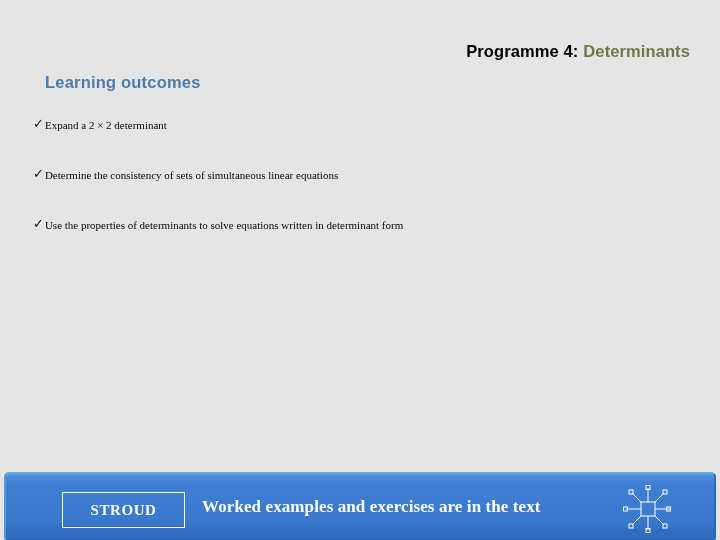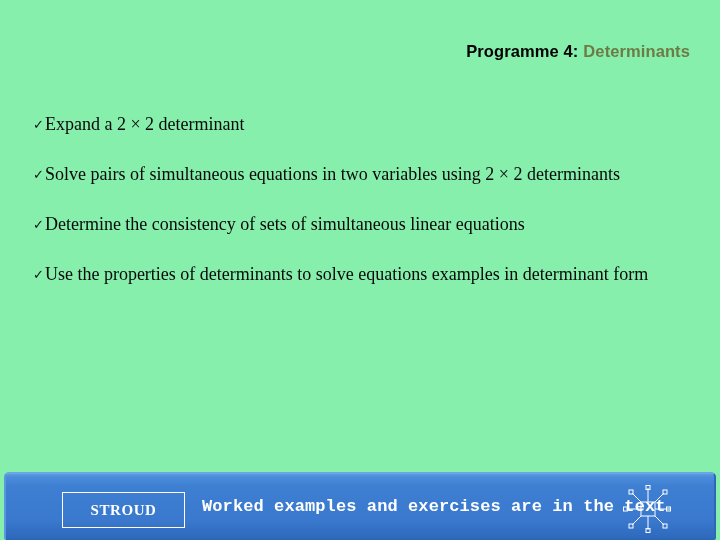--- a/index.html
+++ b/index.html
@@ -13,21 +13,21 @@
     font-family: "Liberation Serif", "DejaVu Serif", serif;
     overflow: hidden;
     position: relative;
   }
 
   .slide {
     position: absolute;
     inset: 0;
     width: 720px;
     height: 540px;
-    background: #86efac;
+    background: #e5e5e5;
   }
 
   
   .title-row {
     position: absolute;
     left: 0;
     top: 42px;
     width: 690px;
     text-align: right;
     font-family: "Liberation Sans", "DejaVu Sans", sans-serif;
@@ -77,21 +77,21 @@
     font-family: "DejaVu Sans", sans-serif;
     font-size: 13px;
     font-weight: normal;
     color: #111111;
     vertical-align: 1px;
     margin-right: 1px;
   }
   .outcome-text {
     display: inline;
     font-family: "Liberation Serif", "DejaVu Serif", serif;
-    font-size: 18px;
+    font-size: 11px;
     color: #080808;
     text-align: center;
   }
 
   
   .footer-bar {
     position: absolute;
     left: 4px;
     top: 472px;
     width: 712px;
@@ -129,21 +129,21 @@
     font-size: 15px;
     color: #ffffff;
     letter-spacing: 0.6px;
     white-space: nowrap;
   }
 
   .footer-msg {
     position: absolute;
     left: 196px;
     top: 23px;
-    font-family: Liberation Mono, monospace;
+    font-family: Liberation Serif, serif;
     font-weight: bold;
     font-size: 17px;
     color: #ffffff;
     letter-spacing: 0.1px;
     white-space: nowrap;
   }
 
   .starburst {
     position: absolute;
     left: 614px;
@@ -154,39 +154,37 @@
 </style>
 </head>
 <body>
 
 <div class="slide">
 
   <div class="title-row">
     <span class="title-prog">Programme 4:</span><span class="title-sub">Determinants</span>
   </div>
 
+  <div class="lo-heading">Learning outcomes</div>
 
   <div class="outcomes">
 
     <div class="outcome">
       <span class="check-icon">✓</span><span class="outcome-text">Expand a 2 × 2 determinant</span>
     </div>
 
-    <div class="outcome">
-      <span class="check-icon">✓</span><span class="outcome-text">Solve pairs of simultaneous equations in two variables using 2 × 2 determinants</span>
-    </div>
 
 
 
     <div class="outcome">
       <span class="check-icon">✓</span><span class="outcome-text">Determine the consistency of sets of simultaneous linear equations</span>
     </div>
 
     <div class="outcome">
-      <span class="check-icon">✓</span><span class="outcome-text">Use the properties of determinants to solve equations examples in determinant form</span>
+      <span class="check-icon">✓</span><span class="outcome-text">Use the properties of determinants to solve equations written in determinant form</span>
     </div>
 
   </div>
 
   <div class="footer-bar">
     <div class="footer-inner">
 
       <div class="stroud-box">
         <span class="stroud-text">STROUD</span>
       </div>

